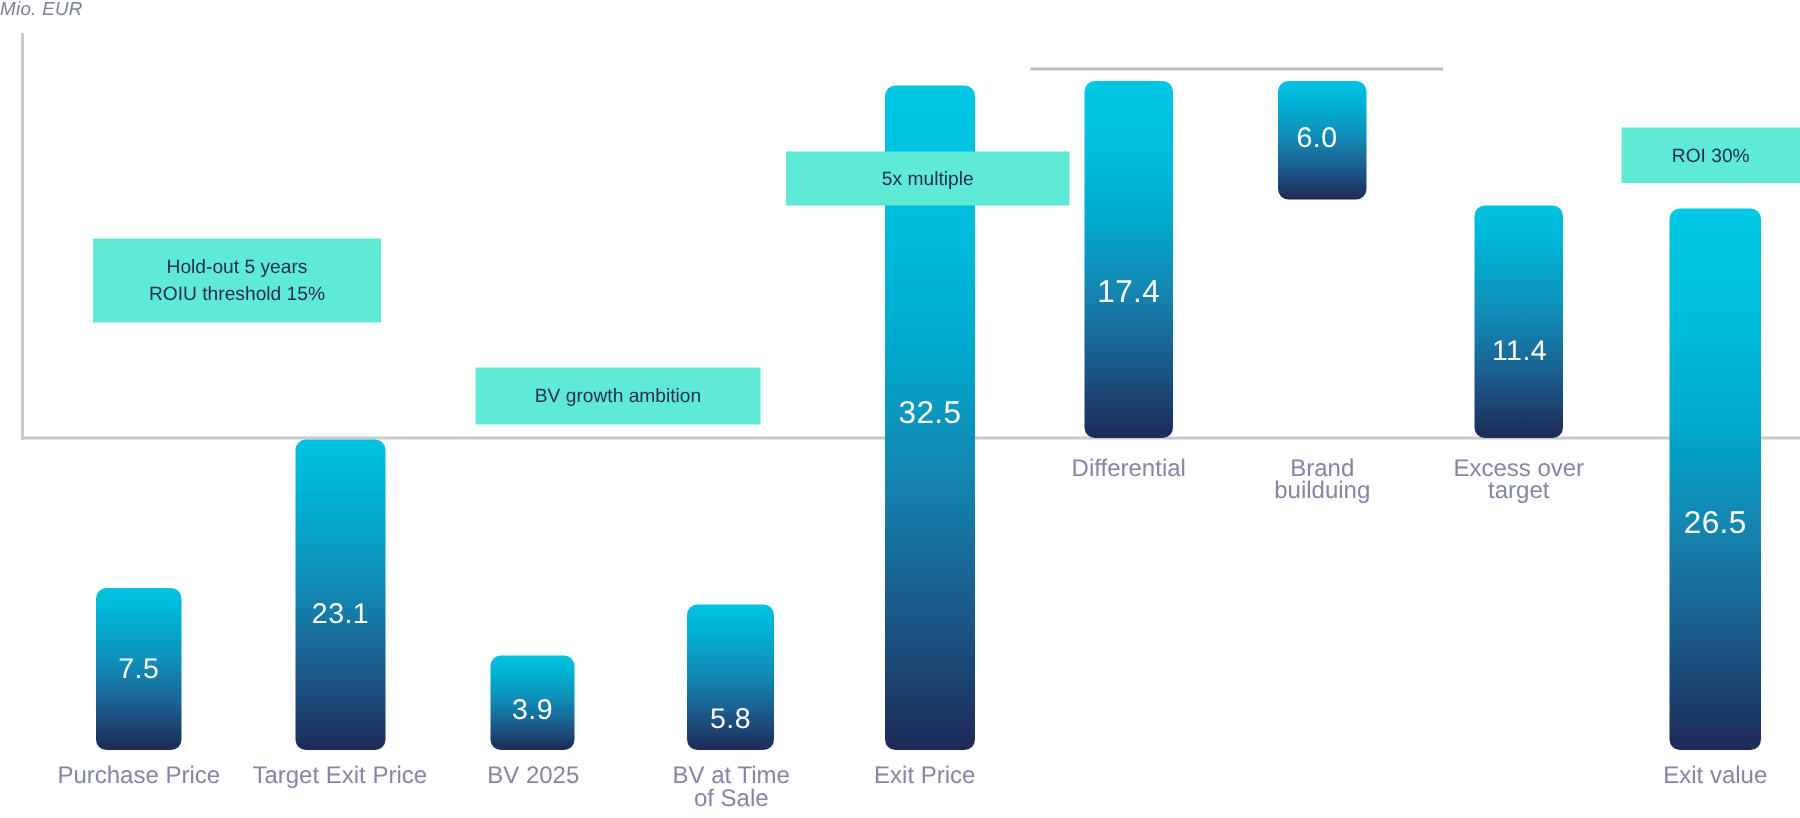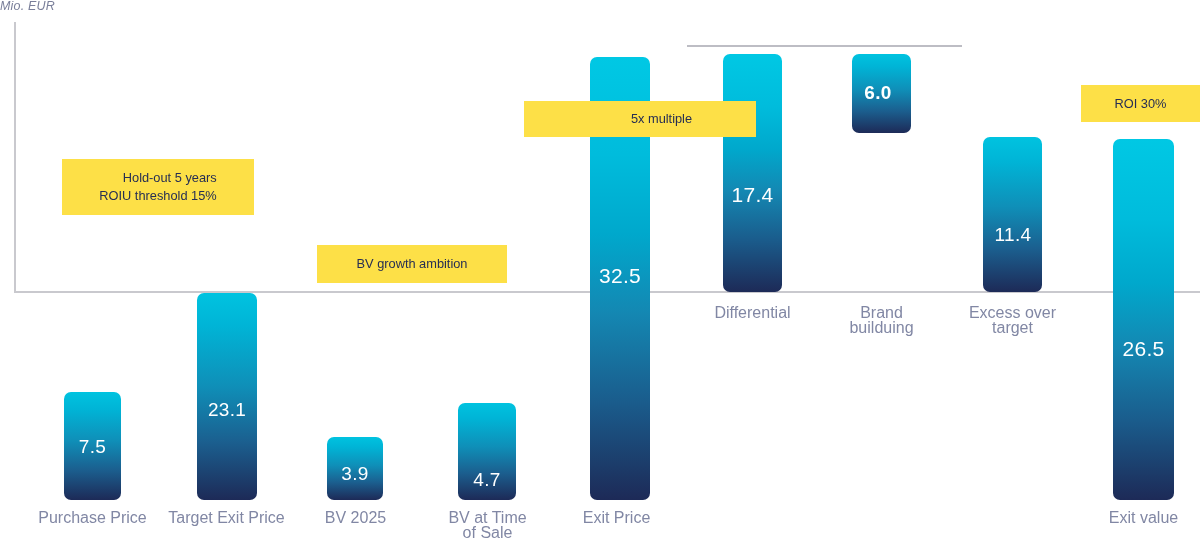--- a/index.html
+++ b/index.html
@@ -86,28 +86,28 @@
     font-size: 16px;
     line-height: 15px;
     color: #8187a4;
     text-align: center;
     white-space: pre-line;
   }
 
   
   .annot-box {
     position: absolute;
-    background: #fde047;
+    background: #5eead4;
     color: #262e53;
     font-size: 12.8px;
     line-height: 18px;
     display: flex;
     align-items: center;
     justify-content: center;
-    text-align: right;
+    text-align: center;
     white-space: pre-line;
   }
 </style>
 </head>
 <body>
 
 <div id="chart-root">
 
   <div class="unit-label" style="left:0px; top:-1px;">Mio. EUR</div>
 
@@ -116,27 +116,27 @@
   <div class="connector-line"></div>
 
   <div id="bars-layer">
       <div class="bar" style="left: 64px; top: 392px; width: 57px; height: 108px;"></div>
       <div class="bar-value" style="left: 64px; top: 436px; width: 57px;">7.5</div>
       <div class="bar" style="left: 197px; top: 293px; width: 60px; height: 207px;"></div>
       <div class="bar-value" style="left: 197px; top: 399px; width: 60px;">23.1</div>
       <div class="bar" style="left: 327px; top: 437px; width: 56px; height: 63px;"></div>
       <div class="bar-value" style="left: 327px; top: 463px; width: 56px;">3.9</div>
       <div class="bar" style="left: 458px; top: 403px; width: 58px; height: 97px;"></div>
-      <div class="bar-value" style="left: 458px; top: 469px; width: 58px;">4.7</div>
+      <div class="bar-value" style="left: 458px; top: 469px; width: 58px;">5.8</div>
       <div class="bar tall" style="left: 590px; top: 57px; width: 60px; height: 443px;"></div>
       <div class="bar-value big" style="left: 590px; top: 264px; width: 60px;">32.5</div>
       <div class="bar tall" style="left: 723px; top: 54px; width: 59px; height: 238px;"></div>
       <div class="bar-value big" style="left: 723px; top: 183px; width: 59px;">17.4</div>
       <div class="bar" style="left: 852px; top: 54px; width: 59px; height: 79px;"></div>
-      <div class="bar-value" style="left: 852px; top: 82px; width: 52px; font-weight: bold;">6.0</div>
+      <div class="bar-value" style="left: 852px; top: 82px; width: 52px;">6.0</div>
       <div class="bar" style="left: 983px; top: 137px; width: 59px; height: 155px;"></div>
       <div class="bar-value" style="left: 983px; top: 224px; width: 60px;">11.4</div>
       <div class="bar tall" style="left: 1113px; top: 139px; width: 61px; height: 361px;"></div>
       <div class="bar-value big" style="left: 1113px; top: 337px; width: 61px;">26.5</div>
     </div>
 
   <div id="labels-layer">
       <div class="cat-label" style="left: 25px; top: 510px; width: 135px;">Purchase Price</div>
       <div class="cat-label" style="left: 159px; top: 510px; width: 135px;">Target Exit Price</div>
       <div class="cat-label" style="left: 288px; top: 510px; width: 135px;">BV 2025</div>
@@ -148,17 +148,17 @@
 builduing</div>
       <div class="cat-label" style="left: 945px; top: 305px; width: 135px;">Excess over
 target</div>
       <div class="cat-label" style="left: 1076px; top: 510px; width: 135px;">Exit value</div>
     </div>
 
   <div id="annotations-layer">
       <div class="annot-box" style="left: 62px; top: 159px; width: 192px; height: 56px;">Hold-out 5 years
 ROIU threshold 15%</div>
       <div class="annot-box" style="left: 317px; top: 245px; width: 190px; height: 38px;">BV growth ambition</div>
-      <div class="annot-box" style="left: 524px; top: 101px; width: 189px; height: 36px; padding-left: 43px;">5x multiple</div>
+      <div class="annot-box" style="left: 524px; top: 101px; width: 189px; height: 36px;">5x multiple</div>
       <div class="annot-box" style="left: 1081px; top: 85px; width: 119px; height: 37px;">ROI 30%</div>
     </div>
 
 </div>
 
 </body></html>

